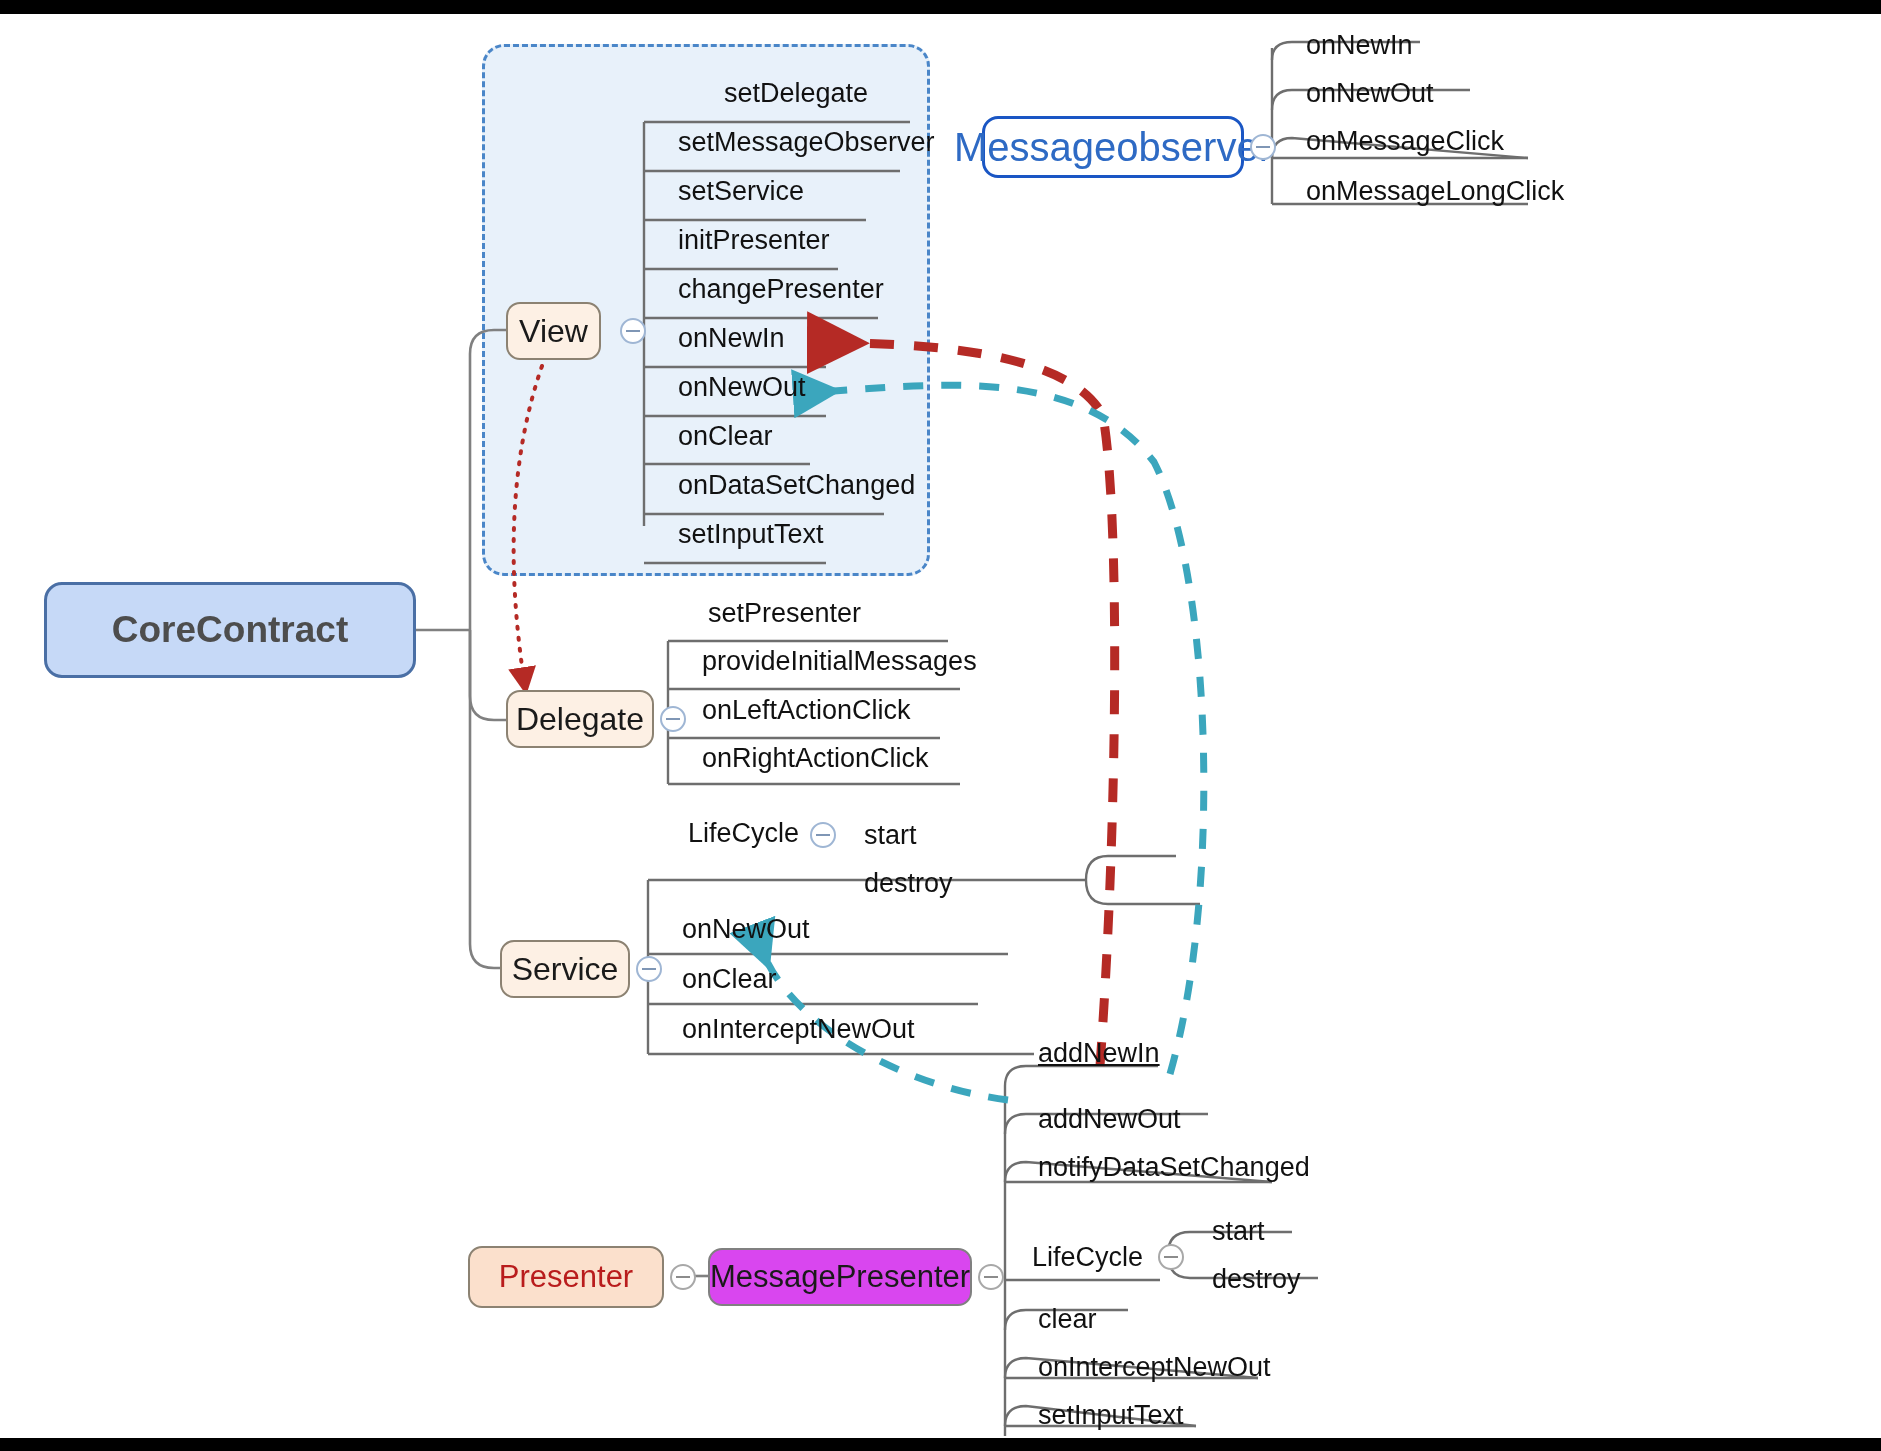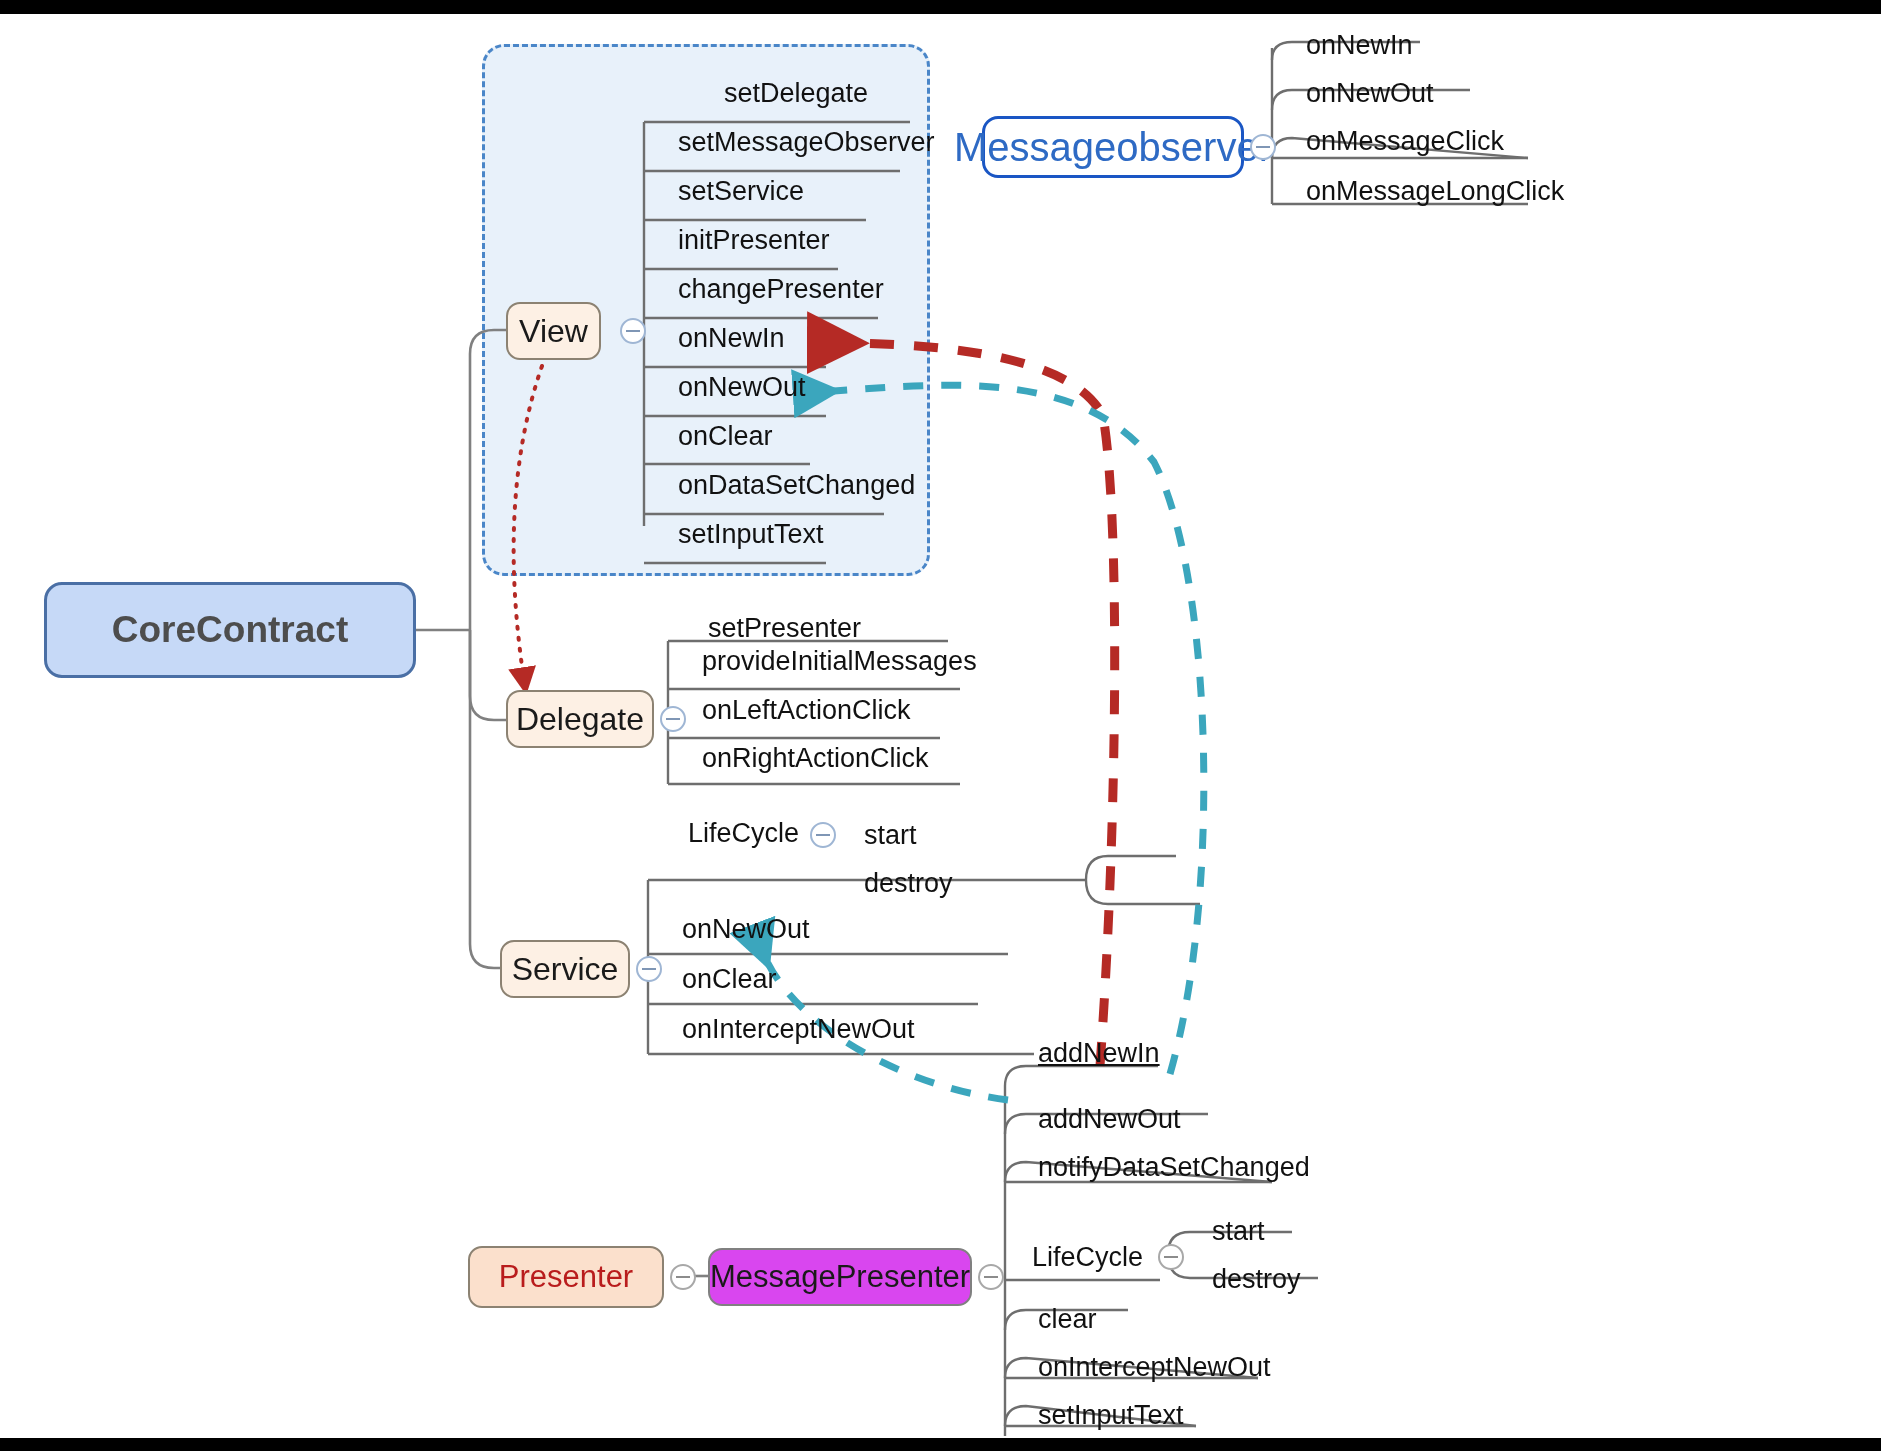--- a/index.html
+++ b/index.html
@@ -170,21 +170,21 @@
     <div class="leaf" style="left:678px;top:115px;">setMessageObserver</div>
     <div class="leaf" style="left:678px;top:164px;">setService</div>
     <div class="leaf" style="left:678px;top:213px;">initPresenter</div>
     <div class="leaf" style="left:678px;top:262px;">changePresenter</div>
     <div class="leaf" style="left:678px;top:311px;">onNewIn</div>
     <div class="leaf" style="left:678px;top:360px;">onNewOut</div>
     <div class="leaf" style="left:678px;top:409px;">onClear</div>
     <div class="leaf" style="left:678px;top:458px;">onDataSetChanged</div>
     <div class="leaf" style="left:678px;top:507px;">setInputText</div>
 
-    <div class="leaf" style="left:708px;top:586px;margin-top:15px;">setPresenter</div>
+    <div class="leaf" style="left:708px;top:586px;">setPresenter</div>
     <div class="leaf" style="left:702px;top:634px;">provideInitialMessages</div>
     <div class="leaf" style="left:702px;top:683px;">onLeftActionClick</div>
     <div class="leaf" style="left:702px;top:731px;">onRightActionClick</div>
 
     <div class="leaf" style="left:688px;top:806px;">LifeCycle</div>
     <div class="collapse" style="left:810px;top:808px;"></div>
     <div class="leaf" style="left:864px;top:808px;">start</div>
     <div class="leaf" style="left:864px;top:856px;">destroy</div>
 
     <div class="leaf" style="left:682px;top:902px;">onNewOut</div>

